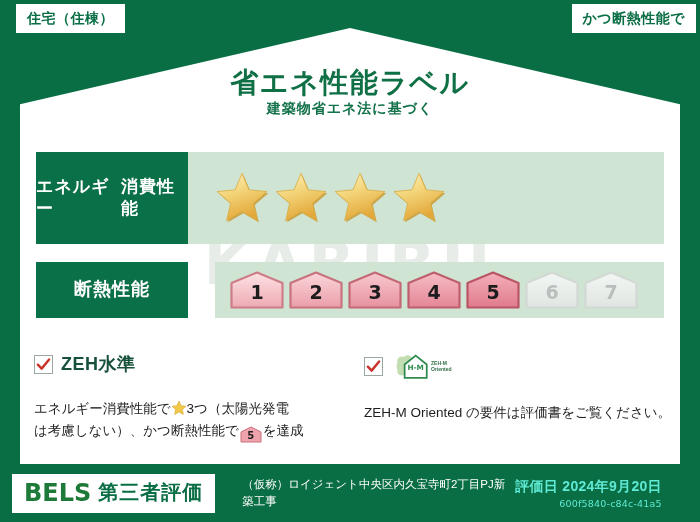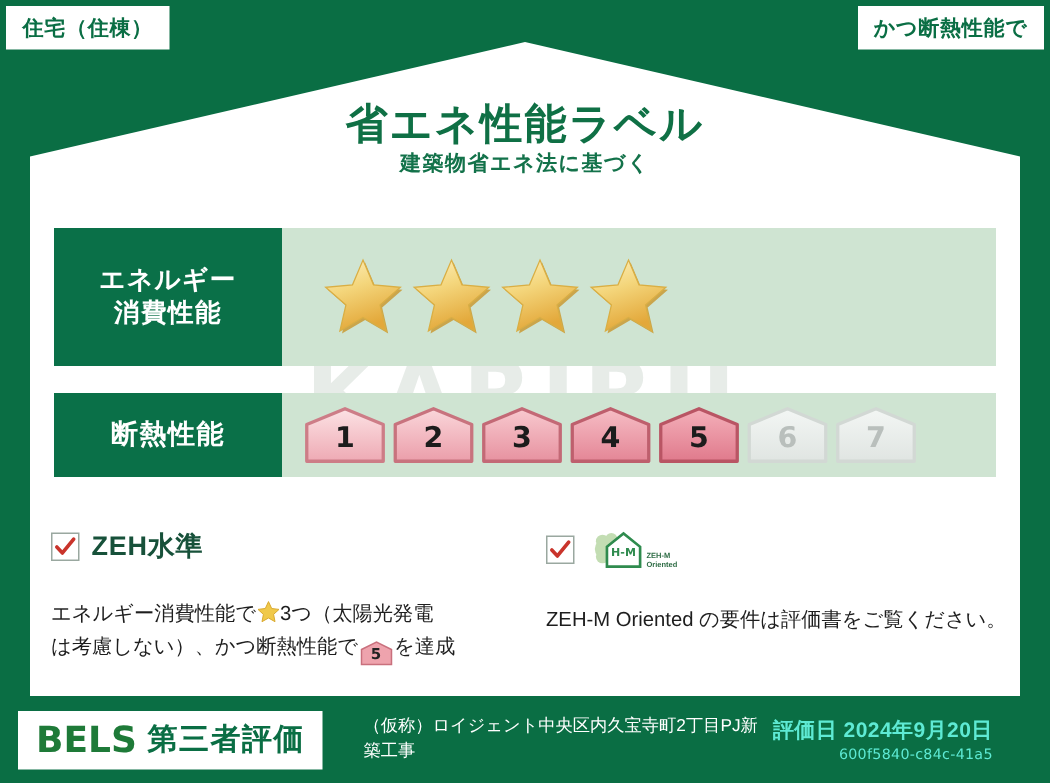--- a/index.html
+++ b/index.html
@@ -23,21 +23,21 @@
     background:#ffffff;
     color:#0a6e44;
     font-weight:bold;
     font-size:14px;
     letter-spacing:.5px;
     padding:7px 11px 8px;
     line-height:1;
     white-space:nowrap;
     z-index:6;
   }
-  #tag-left{ left:4px; }
+  #tag-left{ left:16px; }
   #tag-right{ right:4px; }
 
   
   #panel{
     position:absolute;
     left:20px; right:20px;
     top:28px; bottom:58px;
     background:#ffffff;
     z-index:3;
     clip-path: polygon(0% 17.5%, 50% 0%, 100% 17.5%, 100% 100%, 0% 100%);
@@ -78,27 +78,27 @@
   }
 
   
   .perf-row{
     position:absolute;
     left:36px; right:36px;
     display:flex;
     z-index:5;
   }
   #row-energy{ top:152px; height:92px; }
-  #row-insul { top:262px; height:56px; }
+  #row-insul { top:262px; height:56px;gap:27px; }
 
   .perf-key{
     background:#0a7048;
     color:#ffffff;
     font-weight:bold;
-    display:flex; flex-direction:column;
+    display:flex; flex-direction:row;
     align-items:center; justify-content:center;
     flex:0 0 152px;
     line-height:1.3;
     letter-spacing:1px;
   }
   #row-energy .perf-key{ font-size:17px; }
   #row-insul  .perf-key{ font-size:18px; }
 
   .perf-val{
     flex:1 1 auto;
@@ -177,21 +177,21 @@
   .inline-badge svg{ position:absolute; inset:0; width:100%; height:100%; }
   .inline-badge b{
     position:relative; z-index:2;
     display:block; text-align:center;
     font-size:10px; line-height:19px; color:#222;
     font-family:"DejaVu Sans",sans-serif;
   }
 
   
   #zehm-logo{
-    display:inline-flex; align-items:flex-end; gap:2px;
+    display:inline-flex; align-items:center; gap:2px;
     vertical-align:-8px; margin-left:4px;
   }
   #zehm-logo .mark{ width:34px; height:28px; }
   #zehm-logo .mark svg{ width:100%; height:100%; display:block; }
   #zehm-logo .cap{
     font-size:5px; line-height:1.25;
     color:#2f6d46; font-weight:bold;
     white-space:nowrap;
   }
 

